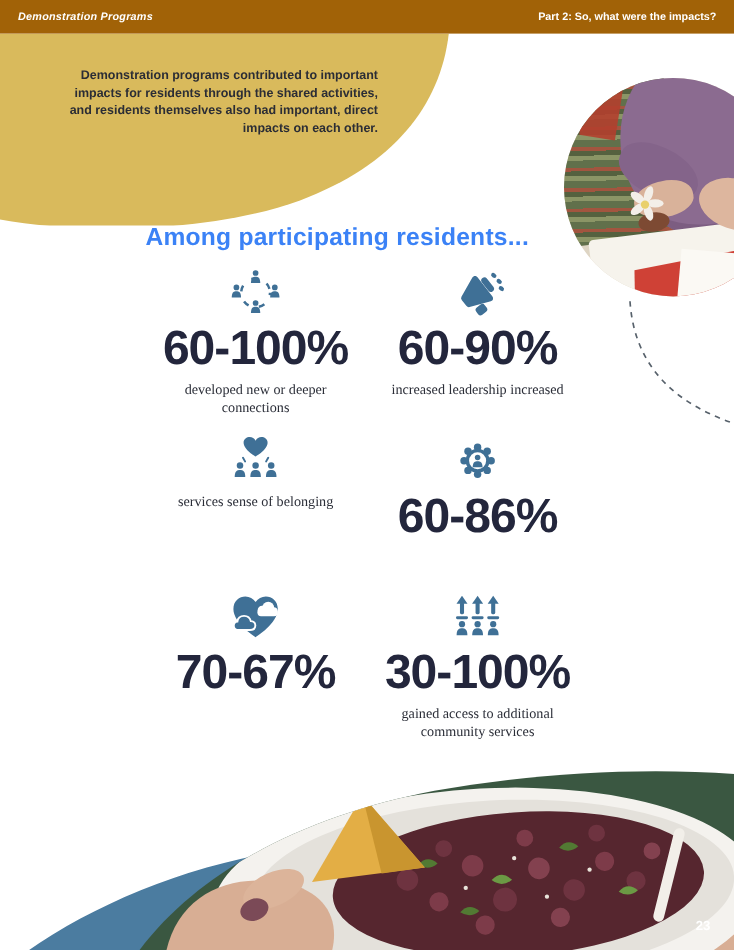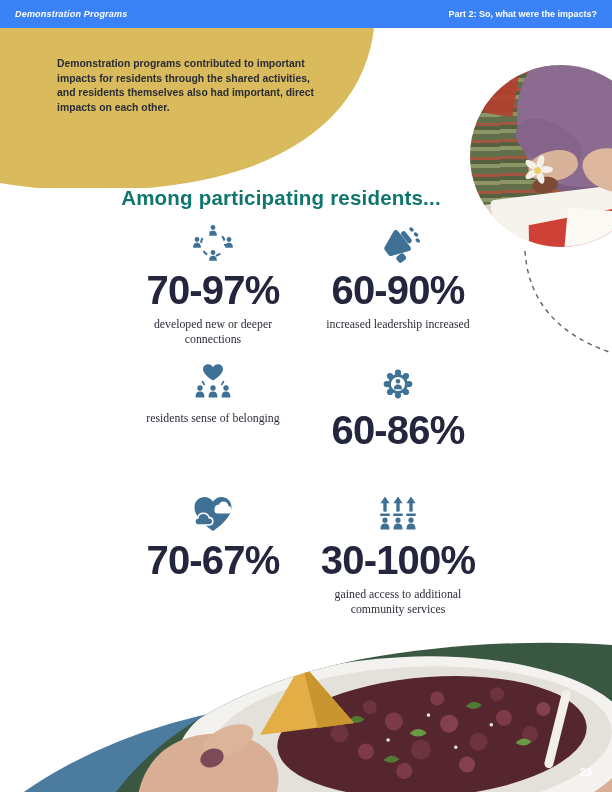--- a/index.html
+++ b/index.html
@@ -5,33 +5,33 @@
   * { margin:0; padding:0; box-sizing:border-box; }
   html,body { background:#888; }
   .page {
     position:relative; width:612px; height:792px; margin:0 auto;
     background:#ffffff; overflow:hidden;
     font-family:"Liberation Sans", sans-serif; color:#23263c;
   }
   
   .header-bar {
     position:absolute; top:0; left:0; width:612px; height:28px;
-    background:#3b82f6; display:flex; align-items:center;
+    background:#a16207; display:flex; align-items:center;
     justify-content:space-between; padding:0 15px; z-index:30;
   }
   .header-left { color:#fff; font-size:9px; font-weight:700; font-style:italic; letter-spacing:.2px; }
   .header-right { color:#fff; font-size:9px; font-weight:700; }
   
   .yellow-blob { position:absolute; top:28px; left:0; z-index:5; }
   .intro { position:absolute; top:46px; left:57px; width:280px; z-index:6; }
   .section-title { font-size:19px; font-weight:700; color:#23263c; letter-spacing:.2px; }
   .section-letter { color:#3a7aa6; font-size:21px; font-weight:700; margin-right:4px; }
   .section-desc {
     margin-top:11px; width:258px; font-size:10.4px; line-height:1.4;
-    font-weight:600; color:#2b2d35;
+    font-weight:600; color:#2b2d35;text-align:right;
   }
   
   .photo-circle {
     position:absolute; left:470px; top:65px; width:182px; height:182px;
     border-radius:50%; overflow:hidden; background:#ded5c4; z-index:4;
   }
   .photo-circle > div, .photo-circle > span { position:absolute; }
   .tapestry { left:-22px; top:-18px; width:112px; height:155px; transform:rotate(-7deg);
     background:repeating-linear-gradient(6deg,#61704b 0 6px,#8b9566 6px 10px,#55613f 10px 14px,#a2553f 14px 17px); }
   .tap-red { left:16px; top:6px; width:30px; height:44px; background:#b23f2e; transform:rotate(9deg); opacity:.9; }
@@ -53,21 +53,21 @@
   .flower { left:52px; top:90px; width:30px; height:30px; }
   .petal { position:absolute; left:9px; top:11px; width:14px; height:7px;
     background:#f3efe9; border-radius:50%; }
   .flower-center { position:absolute; left:12px; top:12px; width:7px; height:7px;
     background:#e9d06b; border-radius:50%; }
   
   .dash-curve { position:absolute; left:495px; top:245px; z-index:3; }
   
   .main-heading {
     position:absolute; top:186px; left:0; width:562px; text-align:center;
-    font-size:20.5px; font-weight:700; color:#0f766e; letter-spacing:.2px; z-index:6;
+    font-size:20.5px; font-weight:700; color:#3b82f6; letter-spacing:.2px; z-index:6;
   }
   
   .stat { position:absolute; width:220px; text-align:center; z-index:6; }
   .stat .icon-wrap { height:40px; display:flex; justify-content:center; }
   .stat-value { margin-top:6px; font-size:40px; font-weight:700; letter-spacing:-.8px;
     line-height:1; color:#23263c; }
   .stat-caption { margin:7px auto 0; font-size:12.4px; line-height:1.3; color:#2b2e38;
     font-weight:400; font-family:Liberation Serif, serif; font-size:11.8px; }
   .s1 { left:103px; top:224px; } .s1 .stat-caption { width:172px; }
   .s2 { left:288px; top:224px; } .s2 .stat-caption { width:148px; }
@@ -140,21 +140,21 @@
       <g transform="translate(23,28.5) scale(.88)">
             <circle r="2.7"></circle>
             <path d="M-4.4,9.5 C-4.4,4.3 -2.2,3.6 0,3.6 C2.2,3.6 4.4,4.3 4.4,9.5 Z"></path>
           </g>
       <g transform="translate(7,15.5) scale(.88)">
             <circle r="2.7"></circle>
             <path d="M-4.4,9.5 C-4.4,4.3 -2.2,3.6 0,3.6 C2.2,3.6 4.4,4.3 4.4,9.5 Z"></path>
           </g>
     </svg>
       </div>
-    <div class="stat-value">70-97%</div>
+    <div class="stat-value">60-100%</div>
     <div class="stat-caption">developed new or deeper connections</div>
   </div>
 
   <div class="stat s2">
     <div class="icon-wrap">
         <svg width="46" height="40" viewBox="0 0 46 40" fill="#3f7096">
       <g transform="rotate(-38 23 21)">
         <path d="M11,14.5 L28,7.5 C30,6.7 31.5,8 31.5,10 L31.5,30 C31.5,32 30,33.3 28,32.5 L11,25.5 Q9.5,24.9 9.5,23 L9.5,17 Q9.5,15.1 11,14.5 Z"></path>
         <rect x="31.8" y="13" width="5.2" height="14" rx="2.6"></rect>
         <rect x="13" y="29.5" width="9" height="7.5" rx="2.5"></rect>
@@ -180,21 +180,21 @@
       <g transform="translate(23,24)">
             <circle r="2.7"></circle>
             <path d="M-4.4,9.5 C-4.4,4.3 -2.2,3.6 0,3.6 C2.2,3.6 4.4,4.3 4.4,9.5 Z"></path>
           </g>
       <g transform="translate(36,24)">
             <circle r="2.7"></circle>
             <path d="M-4.4,9.5 C-4.4,4.3 -2.2,3.6 0,3.6 C2.2,3.6 4.4,4.3 4.4,9.5 Z"></path>
           </g>
     </svg>
       </div>
-    <div class="stat-caption">residents sense of belonging</div>
+    <div class="stat-caption">services sense of belonging</div>
   </div>
 
   <div class="stat s4">
     <div class="icon-wrap">
         <svg width="46" height="40" viewBox="0 0 46 40" fill="#3f7096">
       <g>
         <circle cx="23" cy="8.7" r="3.1"></circle>
             <circle cx="23" cy="31.3" r="3.1"></circle>
         <circle cx="11.7" cy="20" r="3.1"></circle>
             <circle cx="34.3" cy="20" r="3.1"></circle>

